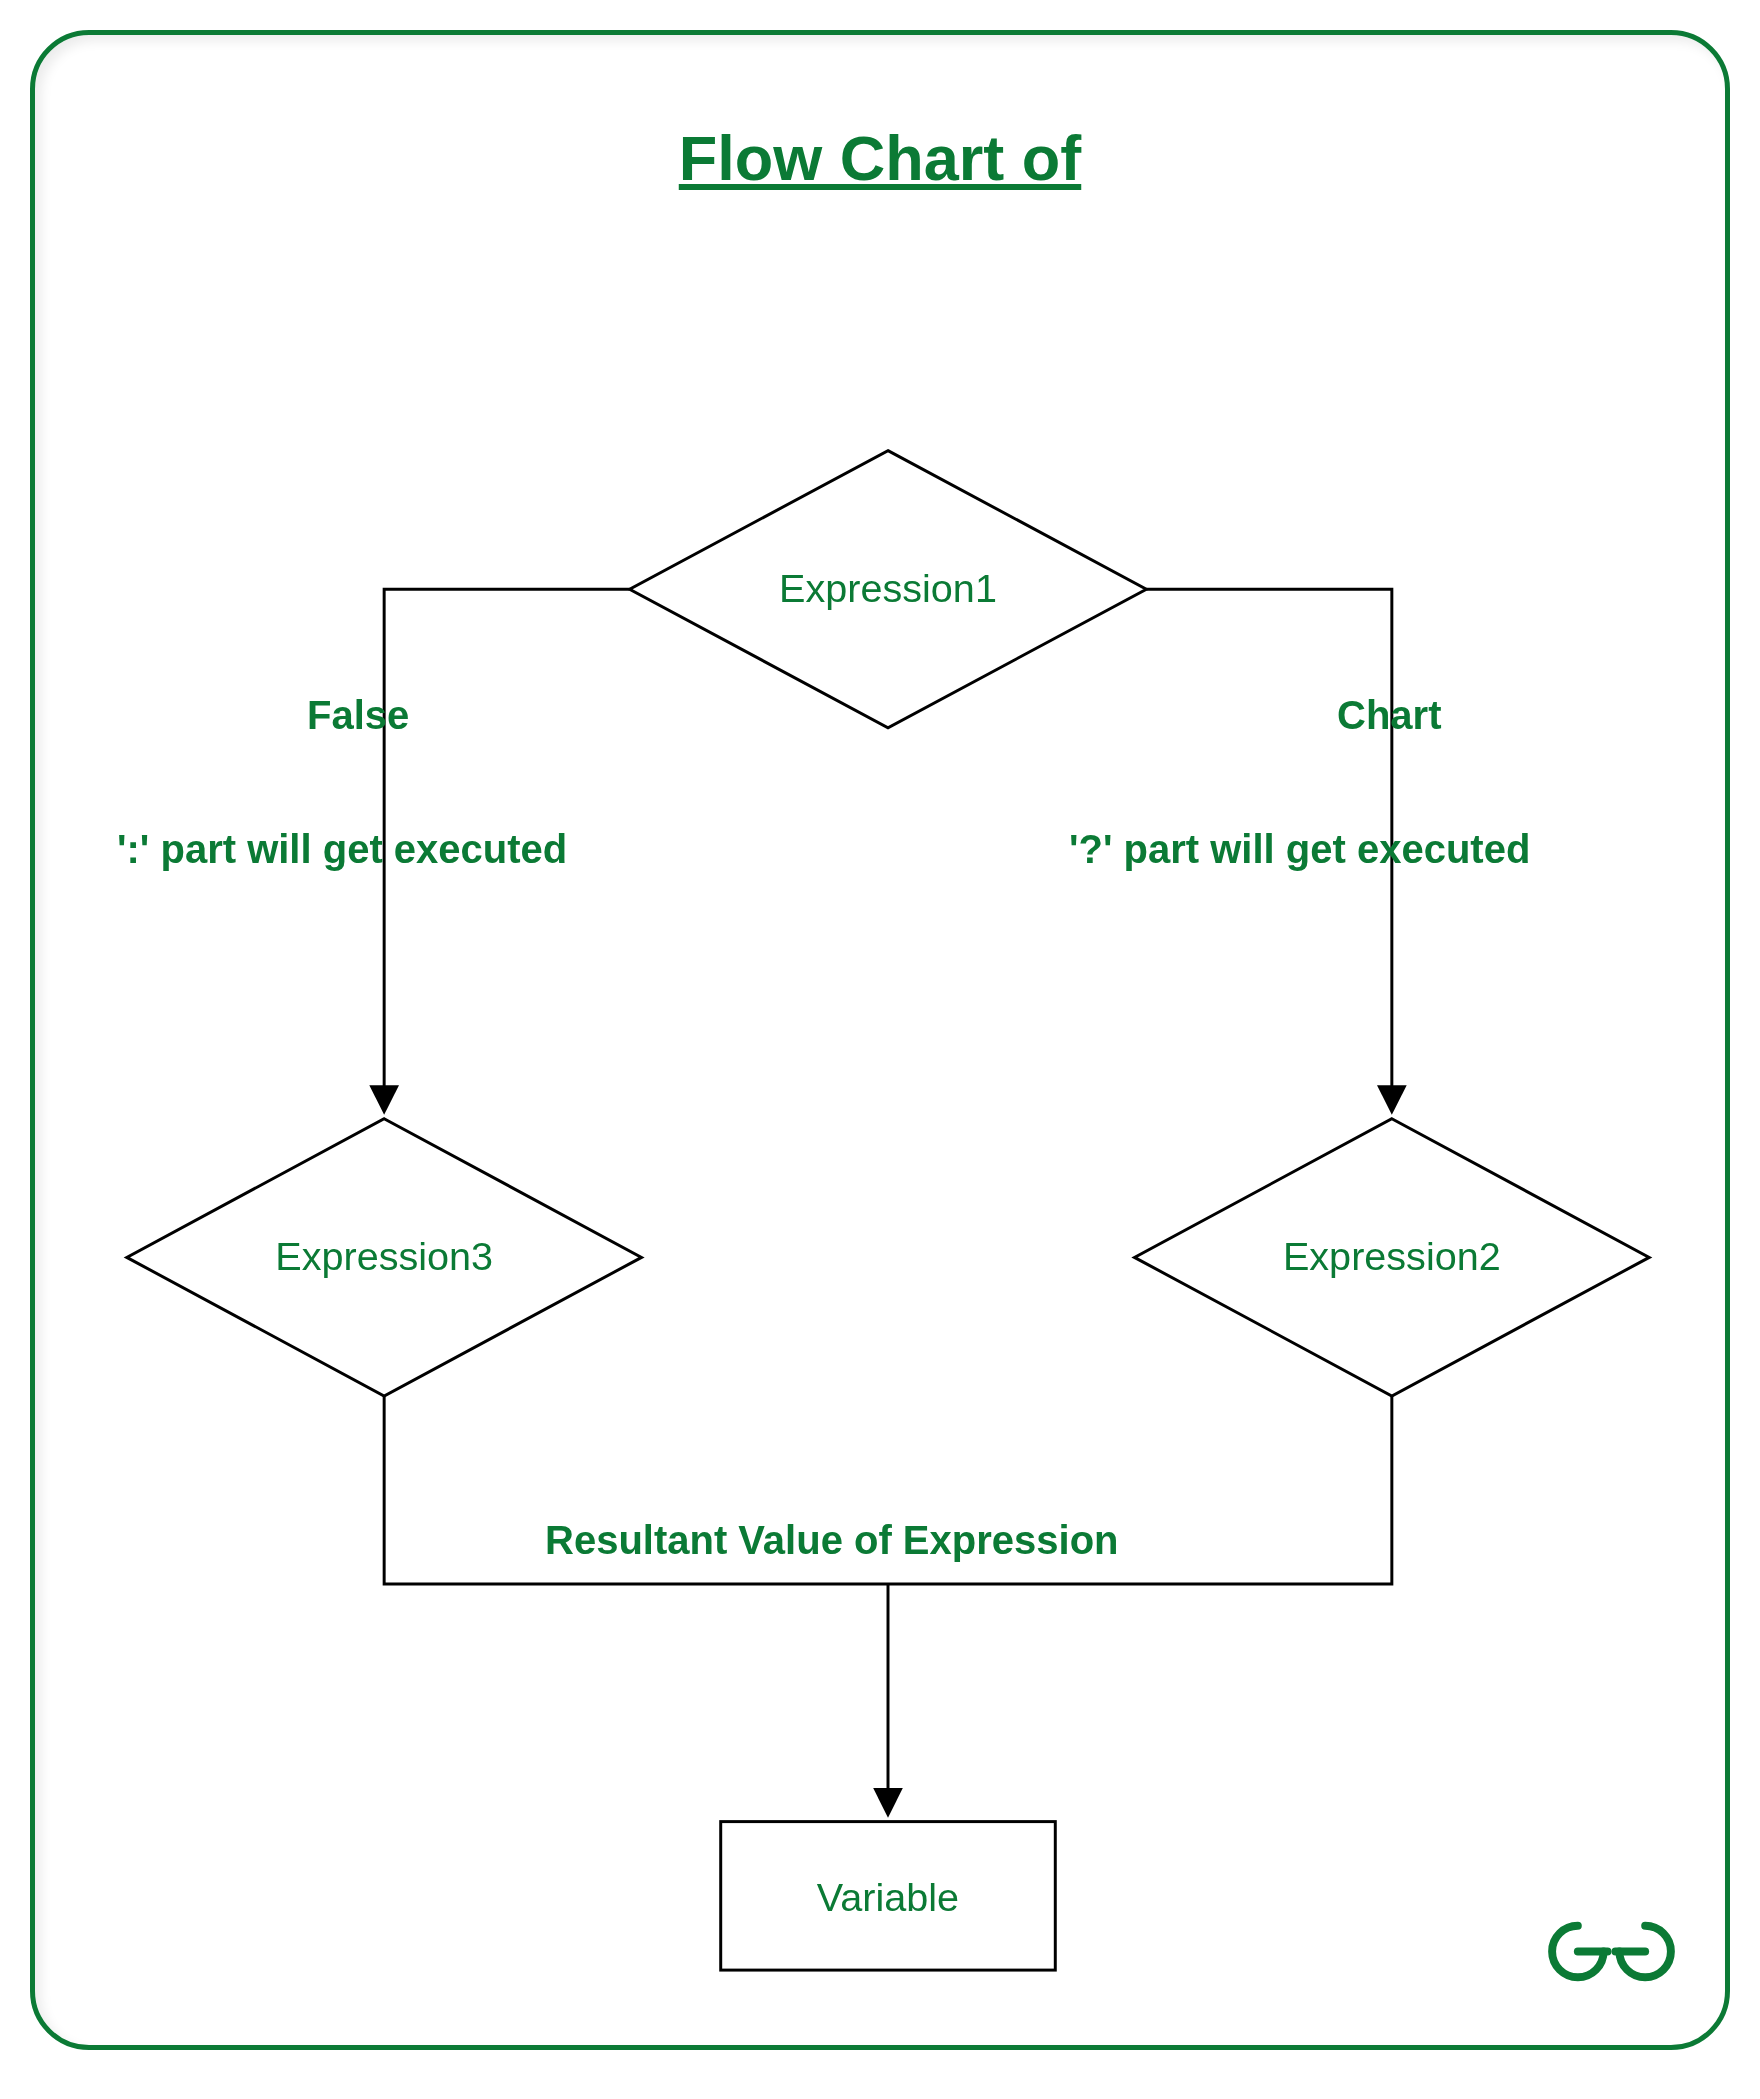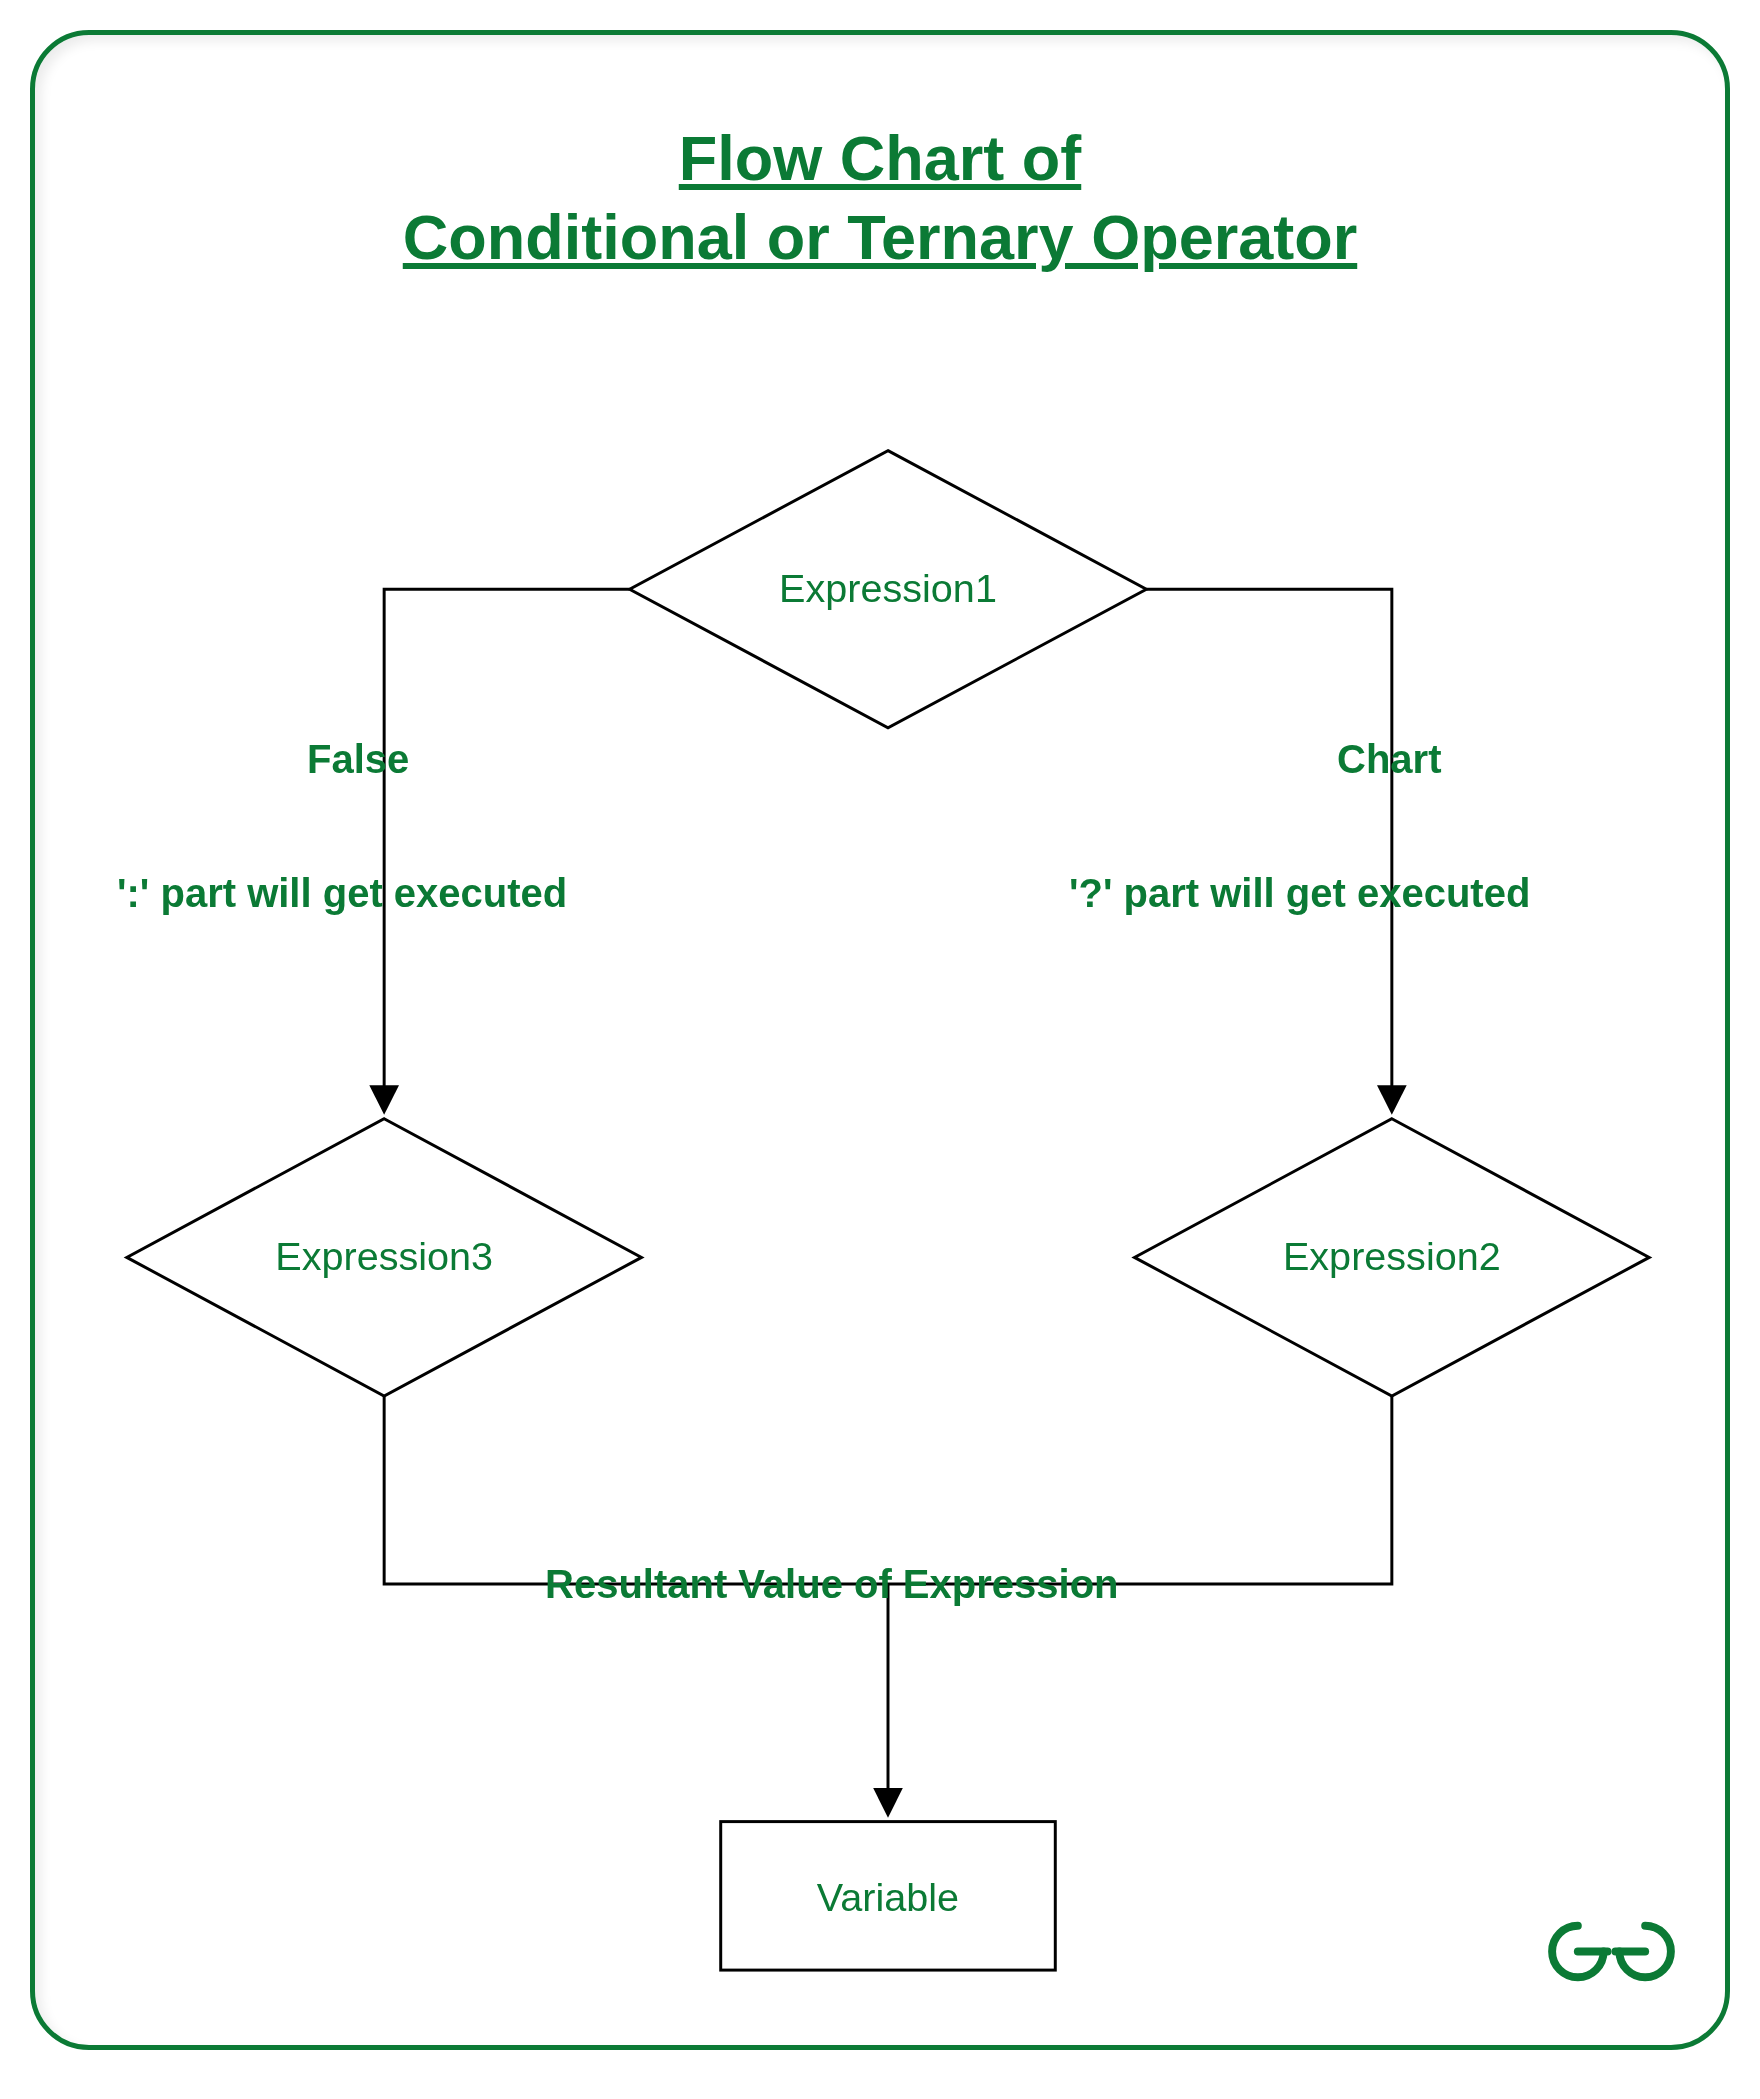--- a/index.html
+++ b/index.html
@@ -47,38 +47,36 @@
     padding-left: 8px;
   }
   .label {
     position: absolute;
     color: #0b7a35;
     font-size: 40px;
     white-space: nowrap;
   }
   .label.bold {
     font-weight: bold;
-    margin-top: 44px;
   }
   .logo {
     position: absolute;
     right: 79px;
     bottom: 79px;
   }
   svg { display: block; }
 </style>
 </head>
 <body>
 
 <div class="page">
   <div class="frame"></div>
 
   <div class="title">
     <span>Flow Chart of</span><br>
-    <span>Conditional or Ternary Operator</span>
   </div>
 
   <div class="svg-wrap">
     <svg width="1760" height="2100" viewBox="0 0 1778 2121">
       <defs>
         <marker id="arrow" viewBox="0 0 10 10" refX="8" refY="5" markerWidth="10" markerHeight="10" orient="auto-start-reverse">
           <path d="M 0 0 L 10 5 L 0 10 z" fill="#000"></path>
         </marker>
       </defs>
 

